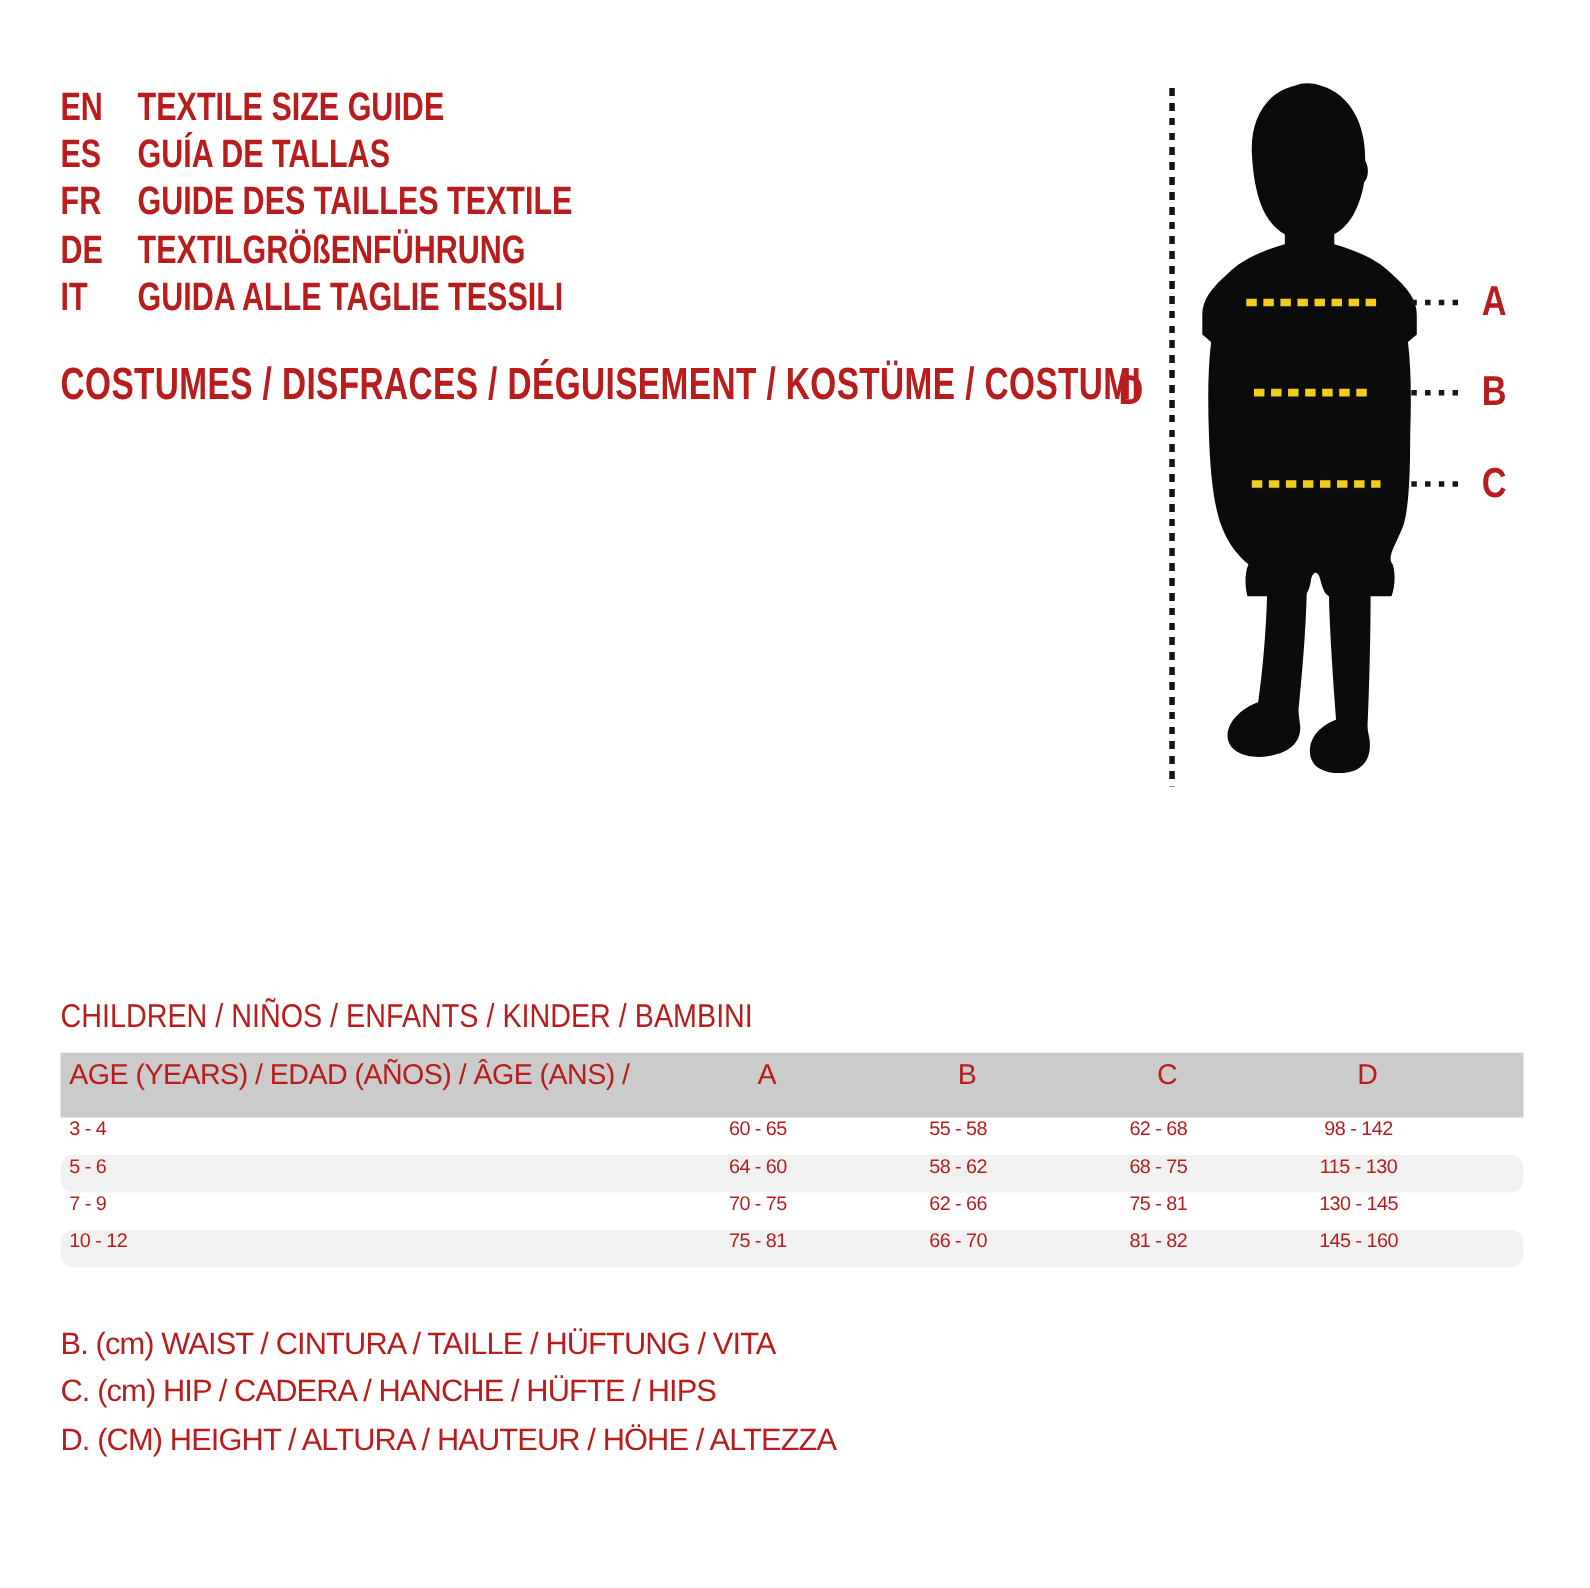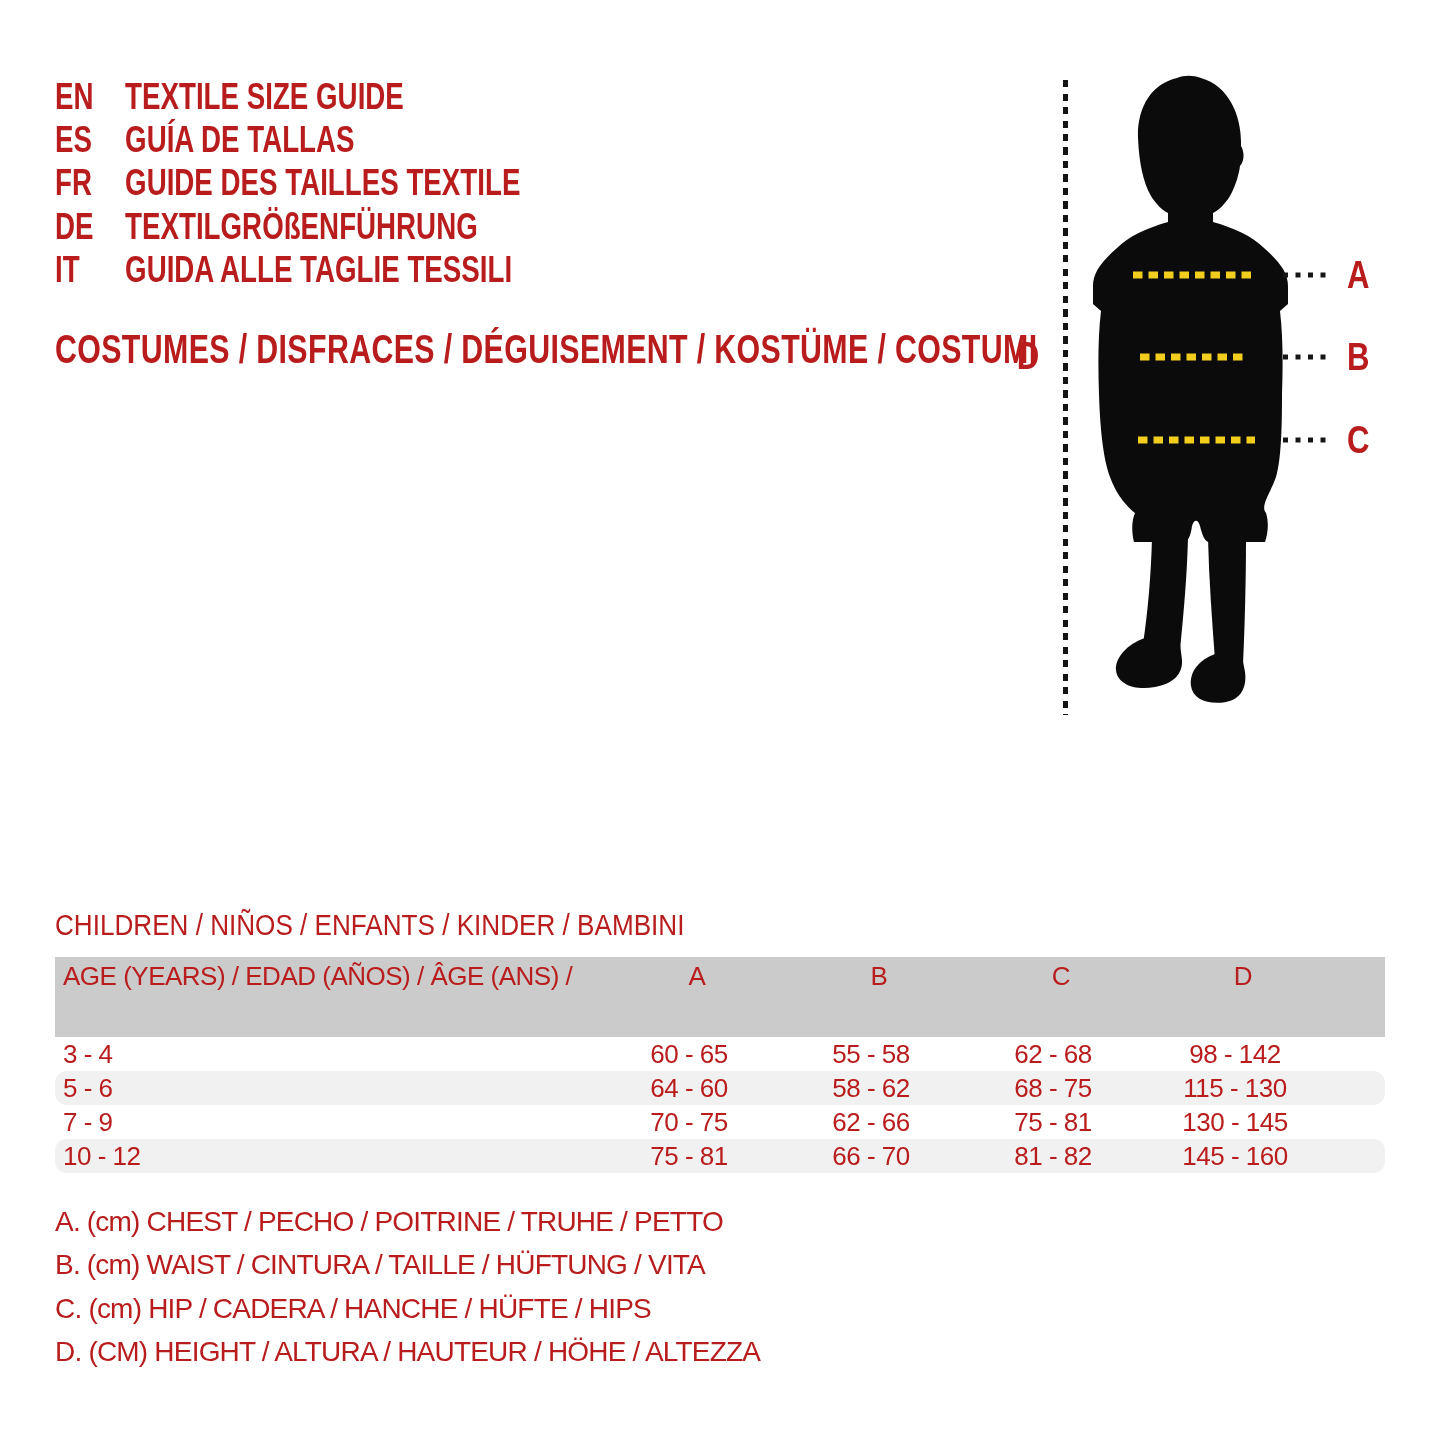--- a/index.html
+++ b/index.html
@@ -46,24 +46,24 @@
 
   
   .section-title {
     position:absolute; left:55px; top:908px;
     font-size:30px; white-space:nowrap;
     transform:scaleX(0.87); transform-origin:0 0;
   }
 
   
   .size-table { position:absolute; left:55px; top:957px; width:1330px; letter-spacing:-0.5px; }
-  .t-header { display:flex; align-items:flex-start; height:80px; background:#cbcbcb; }
+  .t-header { display:flex; align-items:flex-start; height:59px; background:#cbcbcb; }
   .t-hlabel { width:543px; flex:0 0 543px; padding:4px 0 0 8px; font-size:26px; line-height:31px; }
   .t-hcol { width:182px; flex:0 0 182px; text-align:center; padding-top:4px; font-size:26px; line-height:31px; }
-  .t-row { display:flex; align-items:center; height:34px; font-size:26px; }
+  .t-row { display:flex; height:34px; font-size:18px; }
   .t-row.alt { background:#f1f1f1;border-radius:12px; }
   .t-age { width:543px; flex:0 0 543px; padding-left:8px; box-sizing:border-box; }
   .t-cell { width:182px; flex:0 0 182px; text-align:center; }
 
   
   .legend { position:absolute; left:55px; top:1200px; }
   .legend-line { height:43.4px; line-height:43.4px; font-size:28px; letter-spacing:-0.8px; white-space:nowrap; }
 </style>
 </head>
 <body>
@@ -188,19 +188,18 @@
     <div class="t-row alt">
       <div class="t-age">10 - 12</div>
       <div class="t-cell">75 - 81</div>
       <div class="t-cell">66 - 70</div>
       <div class="t-cell">81 - 82</div>
       <div class="t-cell">145 - 160</div>
     </div>
   </div>
 
   <div class="legend">
-    <div class="legend-line">A. (cm) CHEST / PECHO / POITRINE / TRUHE / PETTO</div>
     <div class="legend-line">B. (cm) WAIST / CINTURA / TAILLE / HÜFTUNG / VITA</div>
     <div class="legend-line">C. (cm) HIP / CADERA / HANCHE / HÜFTE / HIPS</div>
     <div class="legend-line">D. (CM) HEIGHT / ALTURA / HAUTEUR / HÖHE / ALTEZZA</div>
   </div>
 
 </div>
 
 </body></html>

